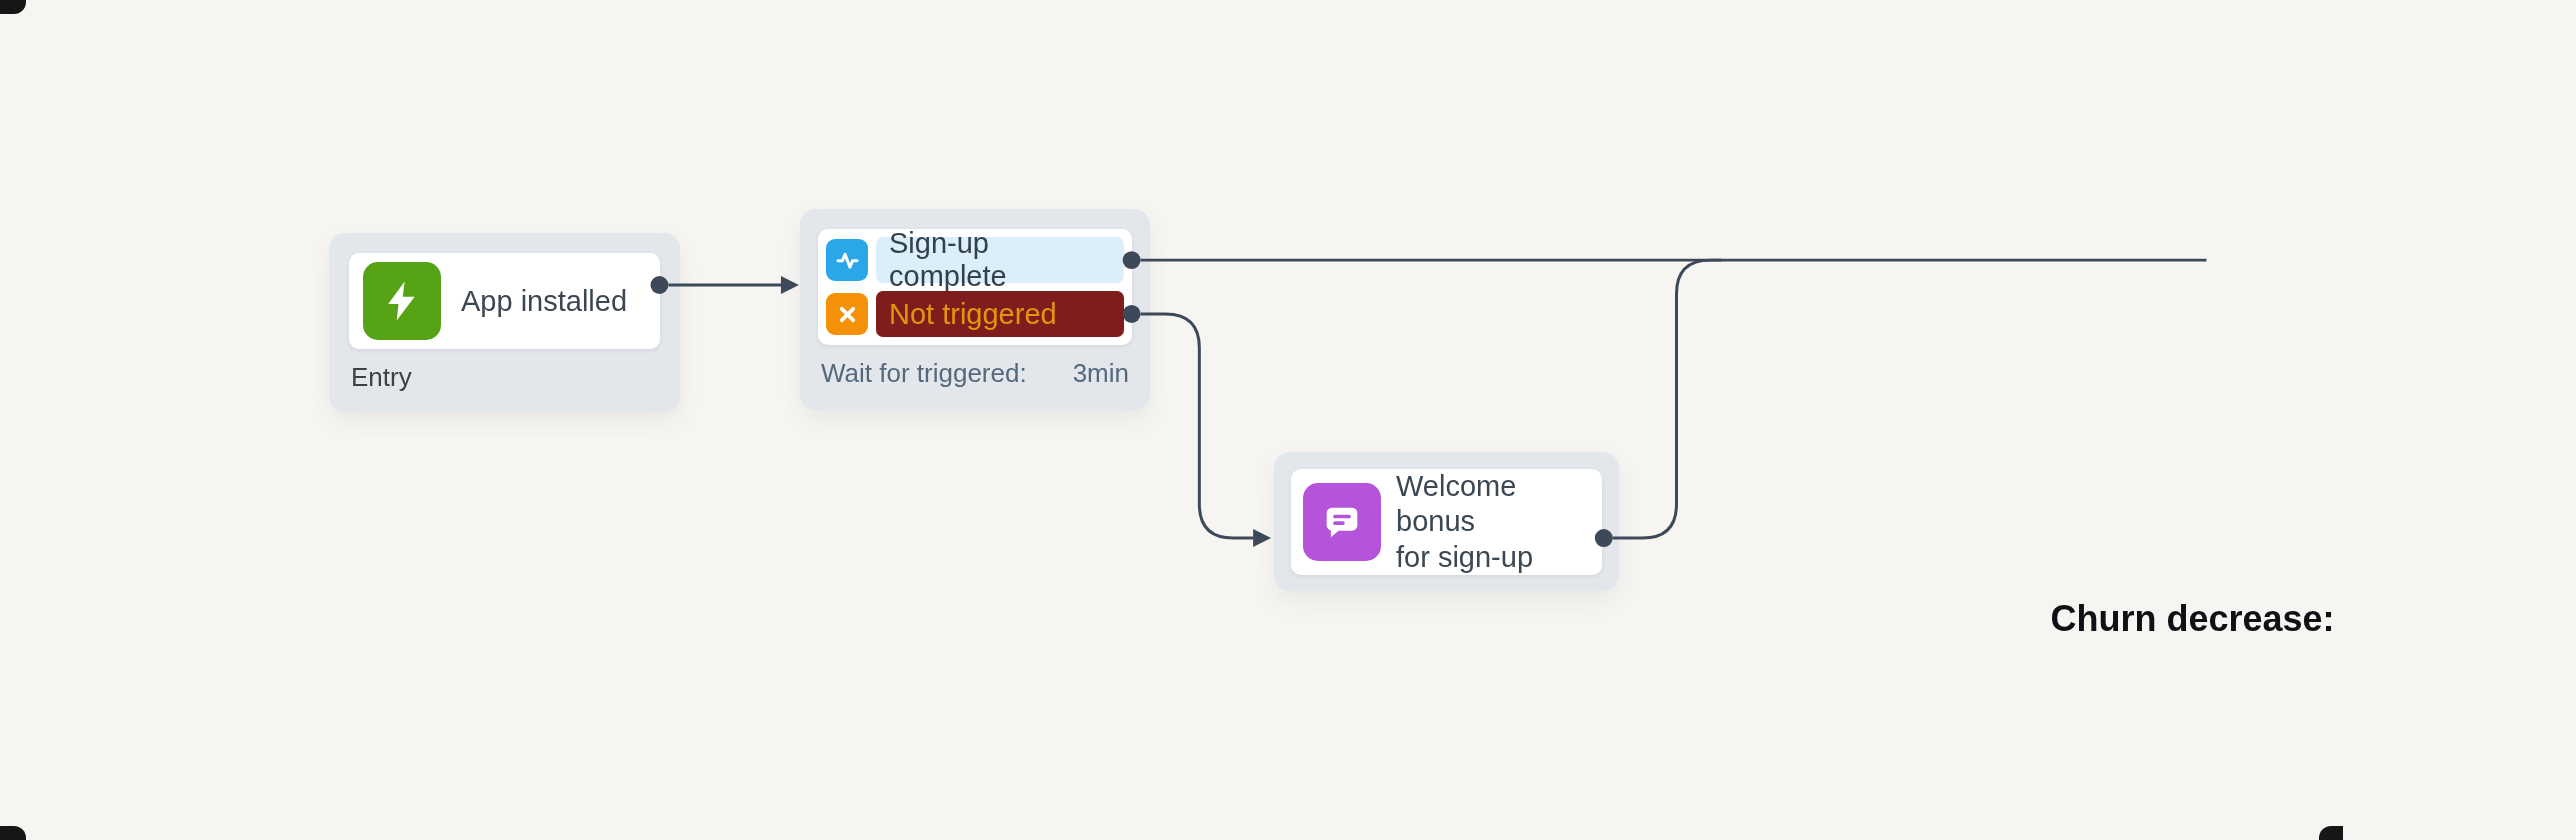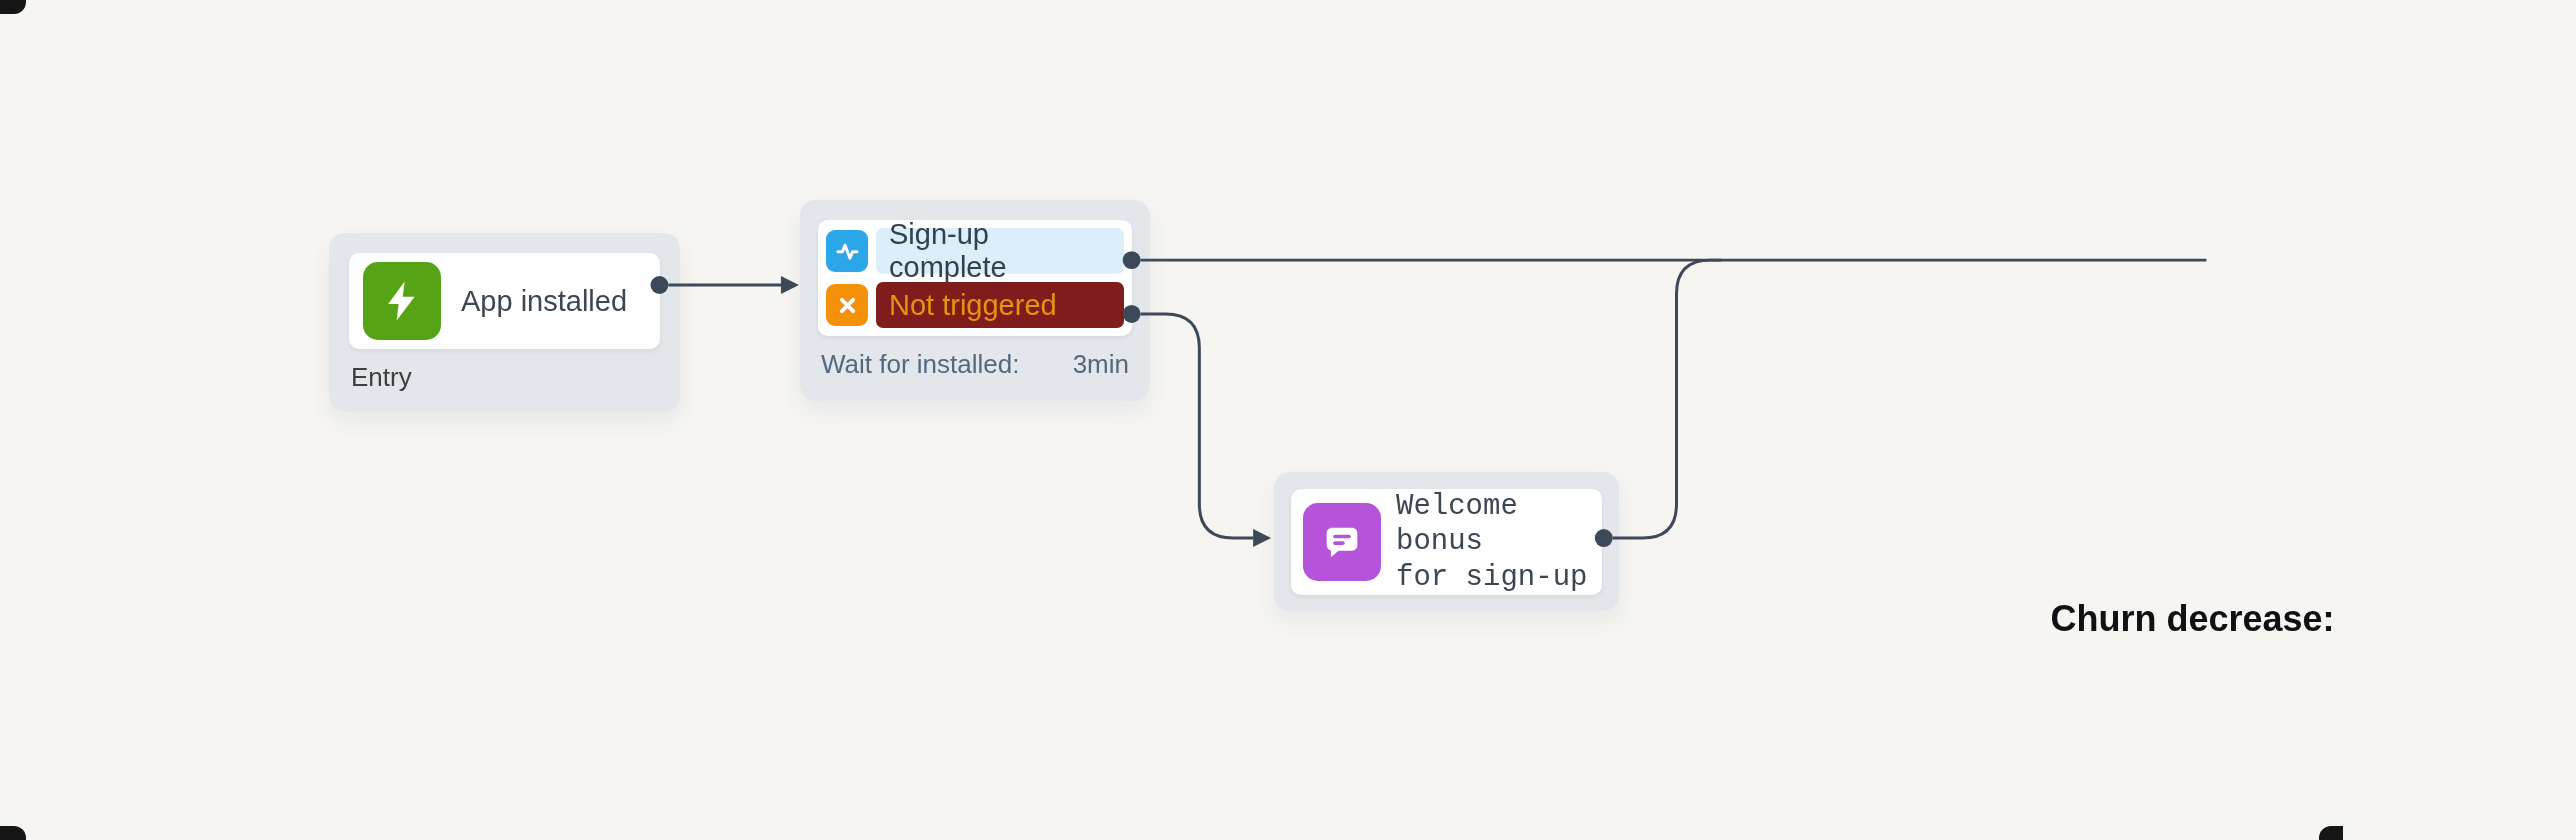--- a/index.html
+++ b/index.html
@@ -28,37 +28,37 @@
     border-radius:10px;
     box-shadow:0 2px 4px rgba(50,60,80,0.08);
   }
 
   
   .node-entry { left:329px; top:233px; width:351px; height:179px; padding:20px 20px 0 20px; }
   .node-entry .card { height:96px; display:flex; align-items:center; gap:20px; padding:0 14px; }
   .node-sub { margin:13px 2px 0 2px; font-size:26px; color:#404040; }
 
   
-  .node-trigger { left:800px; top:200px; width:350px; height:201px; padding:20px 18px 0 18px; }
+  .node-trigger { left:800px; top:209px; width:350px; height:201px; padding:20px 18px 0 18px; }
   .node-trigger .card { padding:8px; display:flex; flex-direction:column; gap:8px; }
   .branch-row { display:flex; align-items:center; gap:8px; height:46px; }
   .row-label {
     flex:1; height:46px; display:flex; align-items:center;
     padding:0 13px; border-radius:7px; font-size:29px; font-weight:500;
   }
   .row-complete .row-label { background:#dceefa; color:#32414e; }
   .row-not .row-label { background:#7f1d1d; color:#e5940f; }
   .node-footer {
     margin-top:13px; padding:0 3px;
     display:flex; justify-content:space-between;
     font-size:26px; color:#55697e;
   }
 
   
-  .node-action { left:1274px; top:472px; width:345px; height:139px; padding:17px;font-family:Liberation Mono, monospace; }
+  .node-action { left:1274px; top:452px; width:345px; height:139px; padding:17px; }
   .node-action .card { height:106px; display:flex; align-items:center; gap:15px; padding:0 12px; }
   .action-label { line-height:1.22; }
 
   
   .node-label { font-size:29px; color:#3c4754; font-weight:500; }
   .icon-lg {
     width:78px; height:78px; border-radius:15px; flex:none;
     display:flex; align-items:center; justify-content:center;
   }
   .icon-sm {
@@ -111,21 +111,21 @@
       <div class="branch-row row-not">
         <div class="icon-sm icon-orange">
           <svg width="27" height="27" viewBox="0 0 24 24">
             <path d="M7 7l10 10M17 7L7 17" stroke="#ffffff" stroke-width="3.4" stroke-linecap="round"></path>
           </svg>
         </div>
         <div class="row-label">Not triggered</div>
       </div>
     </div>
     <div class="node-footer">
-      <span>Wait for installed:</span>
+      <span>Wait for triggered:</span>
       <span>3min</span>
     </div>
   </div>
 
   <div class="node node-action">
     <div class="card">
       <div class="icon-lg icon-purple">
         <svg width="46" height="46" viewBox="0 0 24 24">
           <path d="M6.8 4.5h10.4c1.6 0 2.8 1.2 2.8 2.8v6.4c0 1.6-1.2 2.8-2.8 2.8h-7L6.2 20v-3.6c-1.2-.3-2.2-1.4-2.2-2.7V7.3c0-1.6 1.3-2.8 2.8-2.8z" fill="#ffffff"></path>
           <rect x="7.4" y="8.2" width="9.2" height="1.9" rx="0.9" fill="#b553da"></rect>

